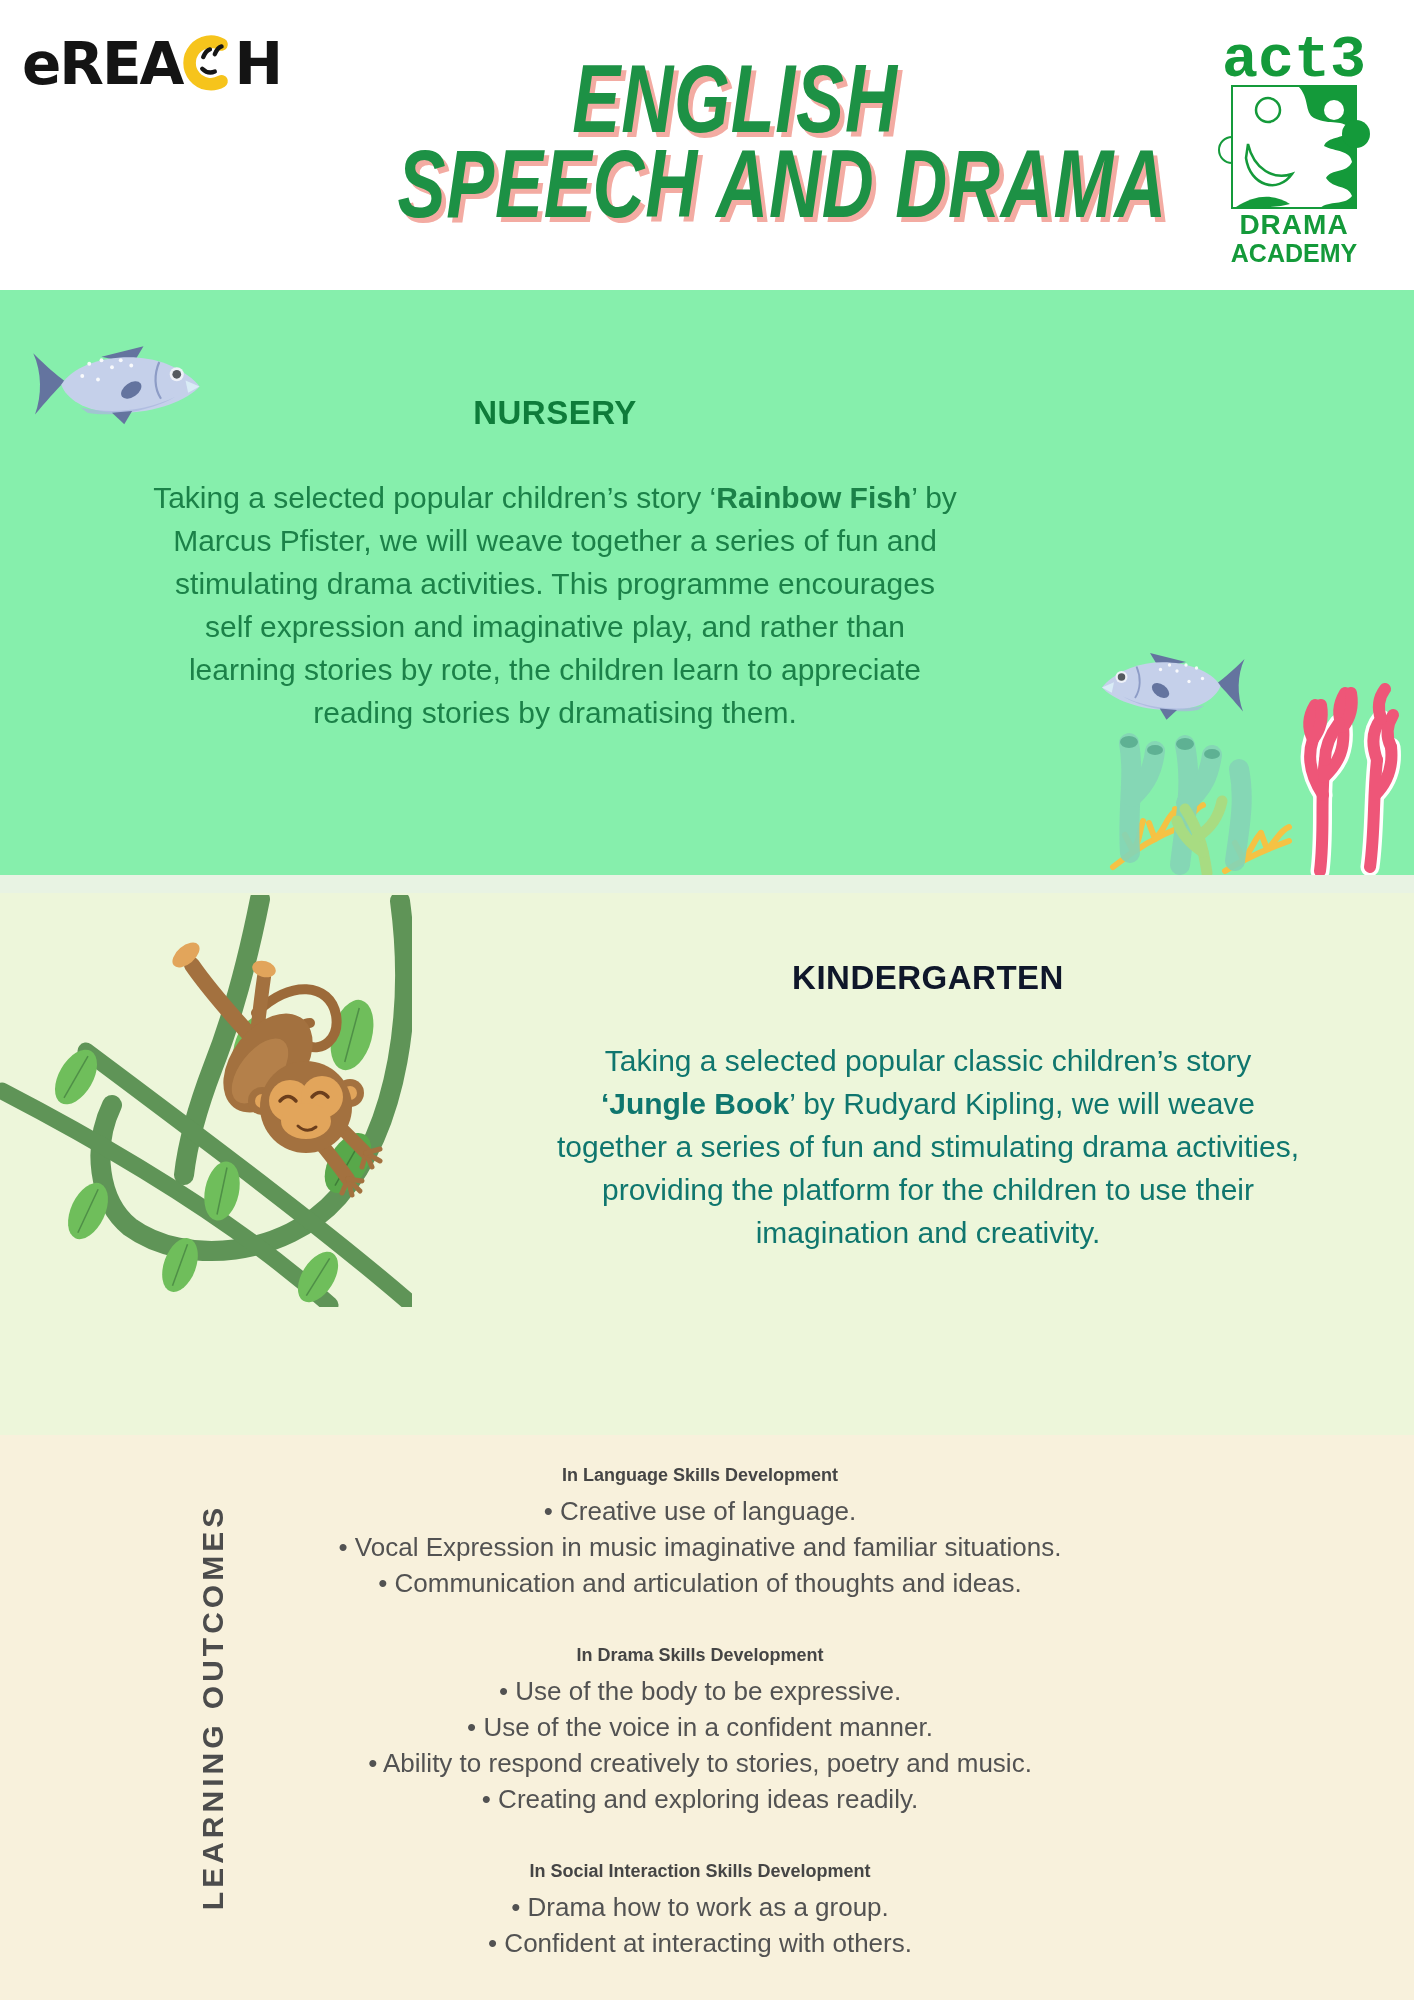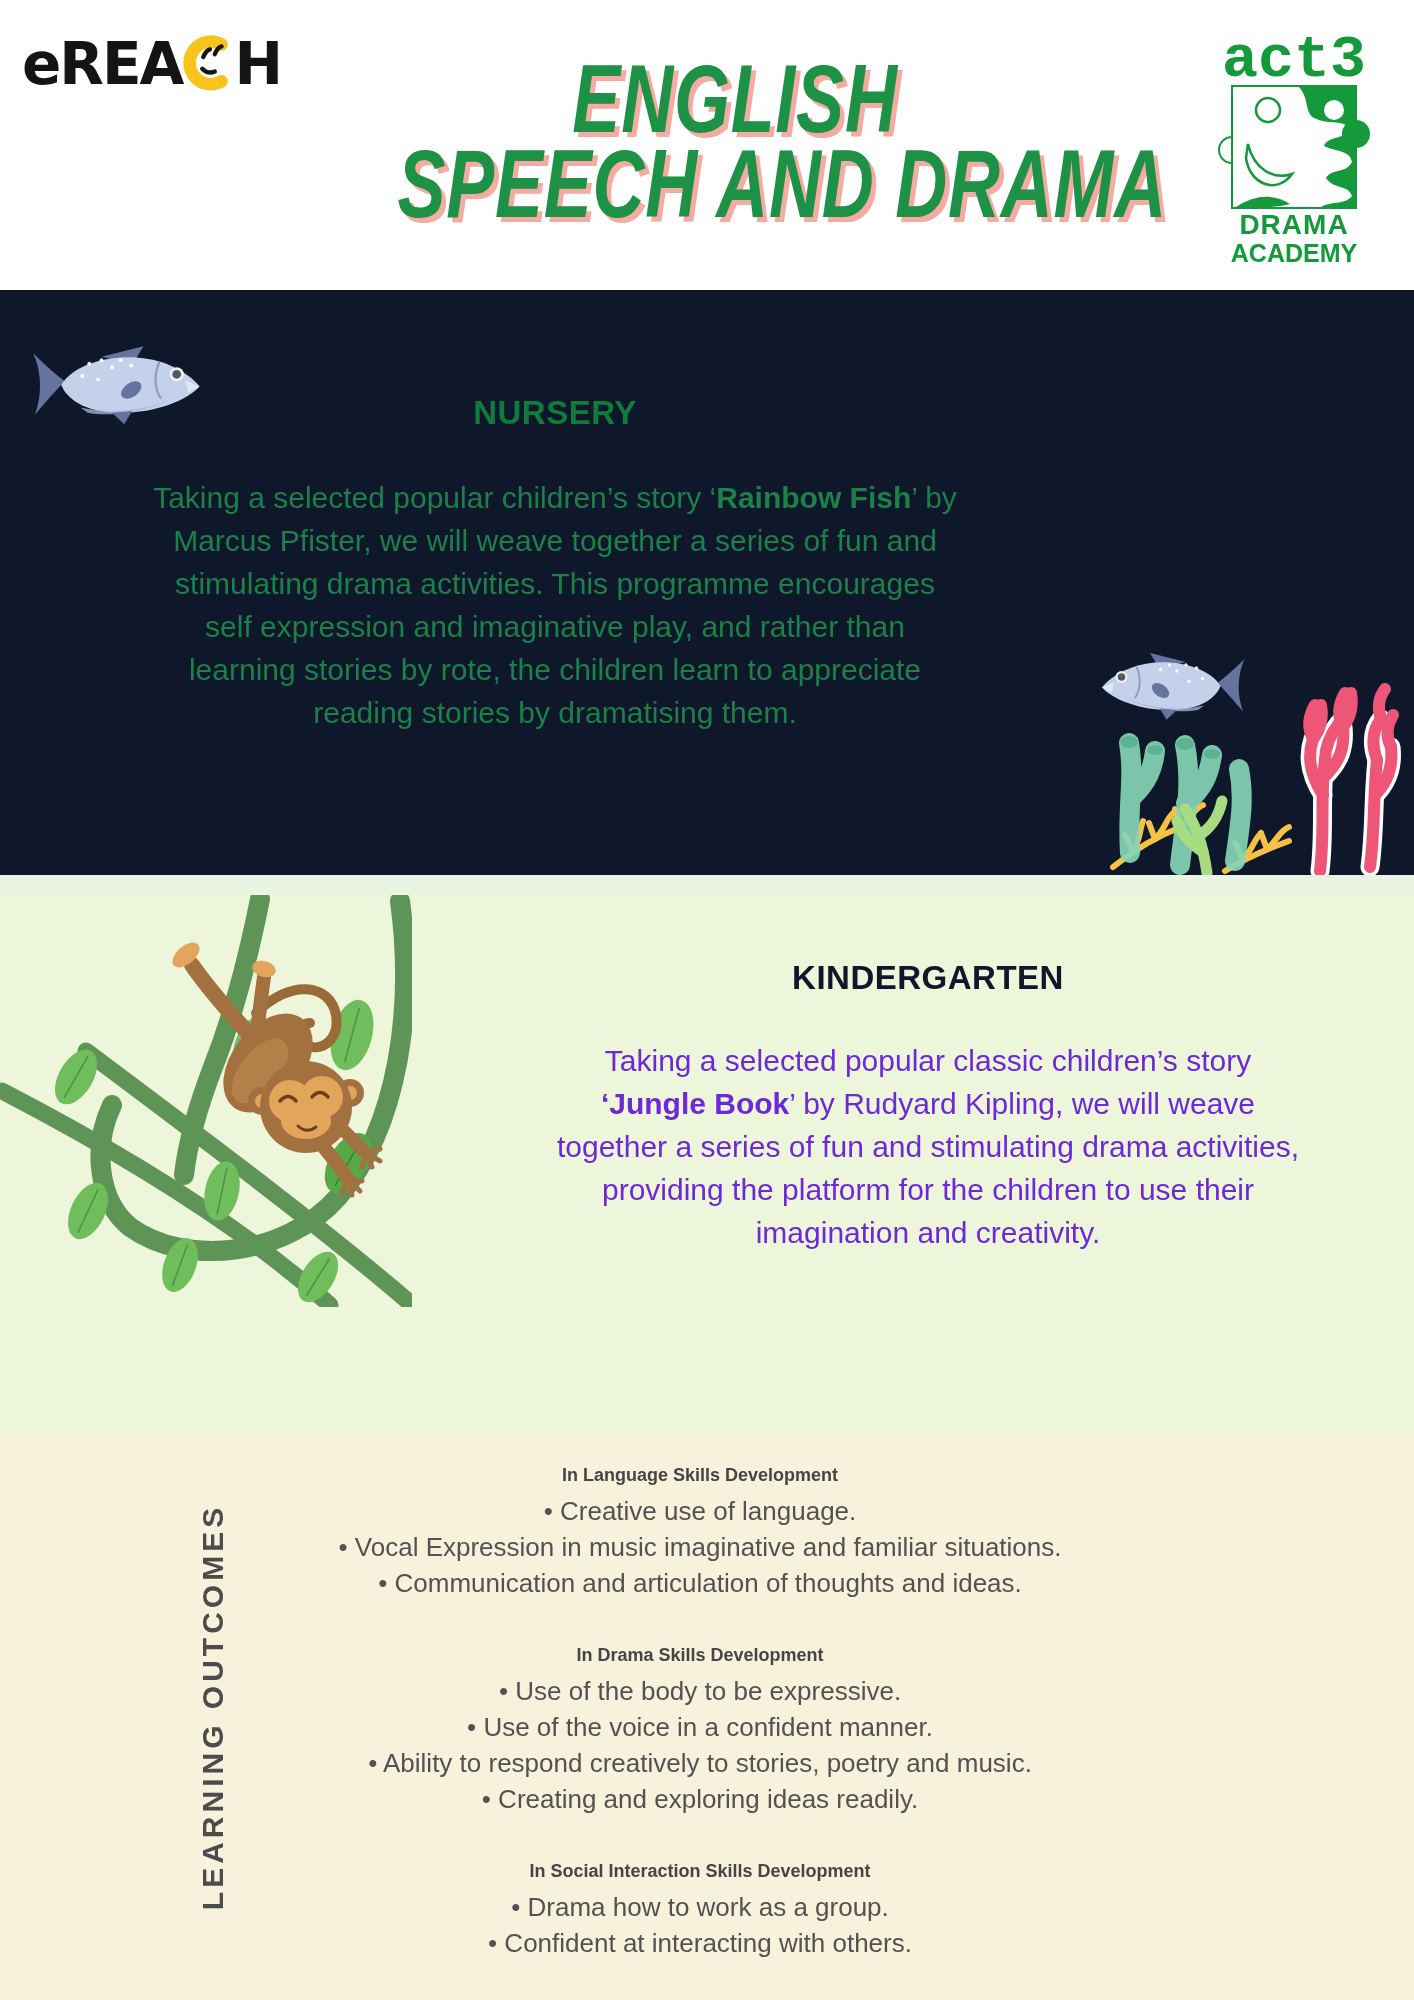--- a/index.html
+++ b/index.html
@@ -18,21 +18,21 @@
   .ereach-logo .c-smiley{display:inline-block;width:58px;height:64px;vertical-align:-8px;margin:0 -3px;}
   .main-title{
     position:absolute;left:735px;top:56px;width:900px;margin-left:-450px;
     transform:scaleX(0.75);transform-origin:center top;
     text-align:center;font-weight:bold;font-style:italic;
     font-size:96px;line-height:85px;color:#1d9145;
     text-shadow:6px 5px 0 #f3aba2;letter-spacing:1px;white-space:nowrap;
   }
   .act3-logo{position:absolute;left:1212px;top:18px;width:165px;height:258px;}
   
-  .section-blue {position:absolute;left:0;top:290px;width:1414px;height:585px;background:#0f172a;}
+  .section-blue {position:absolute;left:0;top:290px;width:1414px;height:585px;background:#86efac;}
   .section-band {position:absolute;left:0;top:875px;width:1414px;height:18px;background:#e8f3e3;}
   .section-green{position:absolute;left:0;top:893px;width:1414px;height:542px;background:#edf6da;}
   .section-beige{position:absolute;left:0;top:1435px;width:1414px;height:565px;background:#f8f1dc;}
   
   .fish-small{position:absolute;left:28px;top:48px;width:175px;height:90px;}
   .nursery-heading{
     position:absolute;left:75px;top:104px;width:960px;text-align:center;
     font-size:33px;font-weight:bold;color:#0e7c3a;letter-spacing:.5px;
   }
   .nursery-para{
@@ -42,21 +42,21 @@
   .para b{font-weight:bold;}
   .fish-coral{position:absolute;left:1085px;top:345px;width:320px;height:240px;}
   
   .monkey-vine{position:absolute;left:0;top:2px;width:412px;height:412px;}
   .kg-heading{
     position:absolute;left:468px;top:66px;width:920px;text-align:center;
     font-size:33px;font-weight:bold;color:#0f172a;letter-spacing:.5px;
   }
   .kg-para{
     position:absolute;left:468px;top:146px;width:920px;margin:0;text-align:center;
-    font-size:30px;line-height:43px;color:#6d28d9;white-space:pre-line;
+    font-size:30px;line-height:43px;color:#0f766e;white-space:pre-line;
   }
   
   .side-label{
     position:absolute;left:213px;top:272px;
     transform:translate(-50%,-50%) rotate(-90deg);
     white-space:nowrap;font-weight:bold;font-size:30px;letter-spacing:4px;color:#4c4c4c;
   }
   .outcomes{position:absolute;left:200px;top:22px;width:1000px;text-align:center;color:#515151;}
   .outcome-group{margin-top:36px;}
   .outcome-group:first-child{margin-top:0;}

